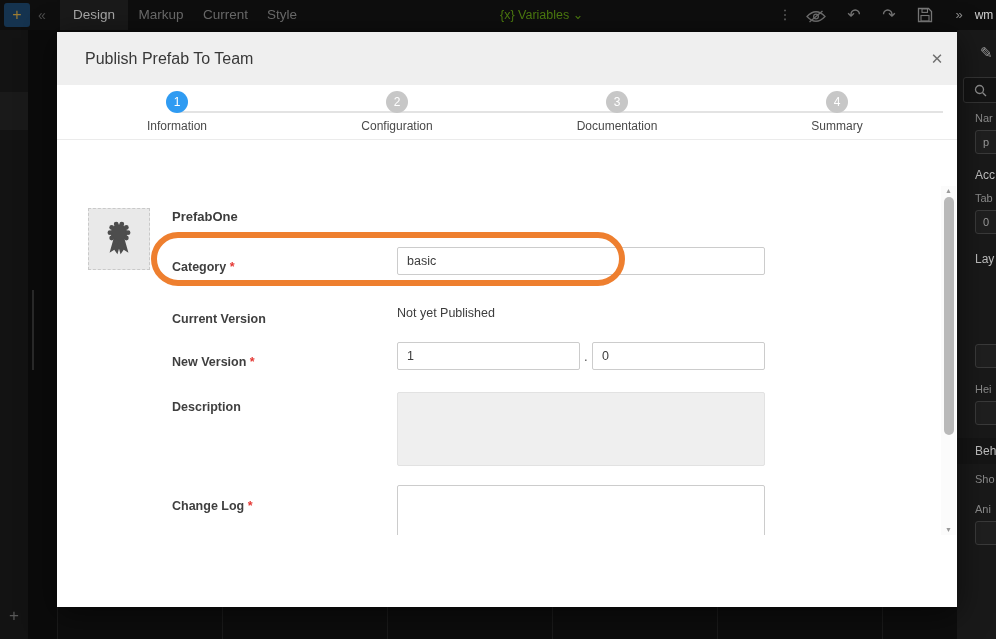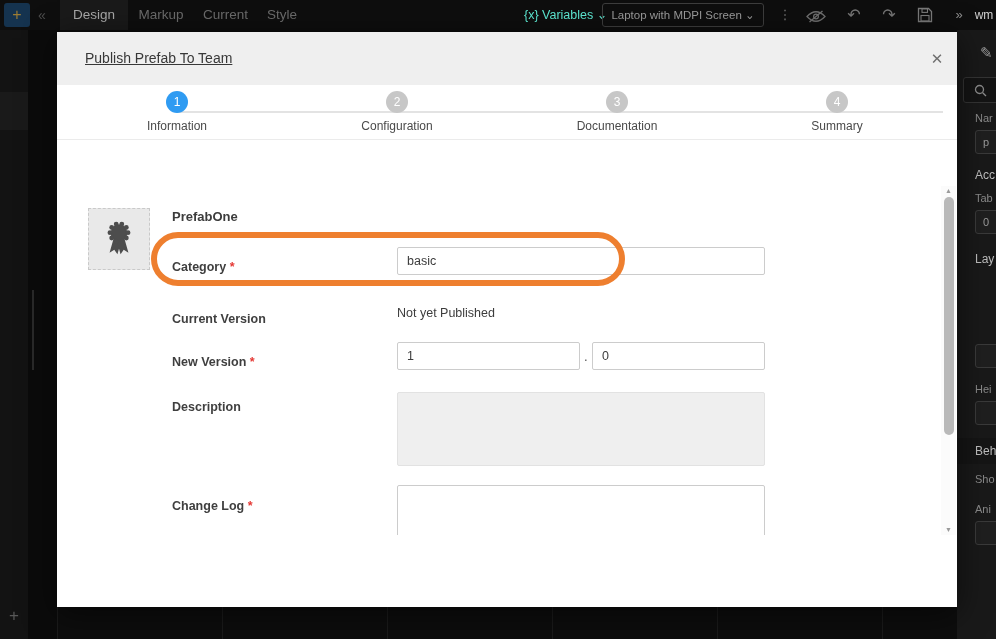--- a/index.html
+++ b/index.html
@@ -14,21 +14,21 @@
 
   
   .toolbar { left:0; top:0; width:996px; height:30px; background:#0e0e0e; }
   .plus-btn { left:4px; top:3px; width:26px; height:24px; background:#15334f;
     border-radius:3px; color:#9c7c33; font-size:16px; text-align:center; line-height:23px; }
   .collapse-btn { left:34px; top:0; width:16px; height:30px; color:#4d4d4d;
     font-size:14px; line-height:30px; text-align:center; }
   .tab-design-bg { left:60px; top:0; width:68px; height:30px; background:#1a1a1a; }
   .top-tab { top:0; height:30px; line-height:30px; font-size:13.5px; color:#6c6c6c; text-align:center; }
   .top-tab.active { color:#a9a9a9; }
-  .variables { left:500px; top:0; height:30px; line-height:30px; font-size:12.5px; color:#5eead4;margin-left:24px; }
+  .variables { left:500px; top:0; height:30px; line-height:30px; font-size:12.5px; color:#4d7c0f; }
   .device-dd { left:602px; top:3px; width:162px; height:24px; border:1px solid #3d3d3d;
     border-radius:3px; color:#9c9c9c; font-size:11.5px; line-height:22px; text-align:center; }
   .tb-icon { top:0; height:30px; line-height:30px; color:#767676; text-align:center; }
   .blue-underline { left:962px; top:31px; width:34px; height:3px; background:#1d4f79; }
 
   
   .rail1 { left:0; top:30px; width:28px; height:609px; background:#131313; }
   .rail2 { left:28px; top:30px; width:29px; height:609px; background:#0b0b0b; }
   .rail-block { background:#1a1a1a; }
   .rail-plus { left:0; top:574px; width:28px; height:24px; color:#585858;
@@ -47,21 +47,21 @@
   .rp-label { left:18px; font-size:11px; color:#8a8a8a; }
   .rp-section { left:18px; font-size:12px; color:#bdbdbd; }
   .rp-input { left:18px; width:96px; height:24px; background:#1f1f1f; border:1px solid #3a3a3a;
     border-radius:3px; color:#9a9a9a; font-size:11px; padding-left:7px; }
   .beh-band { left:0; top:408px; width:120px; height:26px; background:#151515; }
 
   
   .modal { left:57px; top:32px; width:900px; height:575px; background:#ffffff;
     box-shadow:0 6px 30px rgba(0,0,0,0.55); }
   .m-header { left:0; top:0; width:900px; height:53px; background:#efefef; }
-  .m-title { left:28px; top:0; height:53px; line-height:53px; font-size:14px; color:#383838;text-decoration:underline; }
+  .m-title { left:28px; top:0; height:53px; line-height:53px; font-size:16px; color:#383838; }
   .m-close { left:860px; top:0; width:40px; height:53px; line-height:53px; text-align:center;
     color:#6f6f6f; font-size:15px; cursor:pointer; }
 
   
   .m-steps { left:0; top:53px; width:900px; height:55px; border-bottom:1px solid #ebebeb; }
   .step-line { left:120px; top:26px; width:766px; height:2px; background:#e3e3e3; }
   .step { top:6px; width:120px; text-align:center; }
   .step-circle { position:relative; z-index:1; width:22px; height:22px; border-radius:50%;
     margin:0 auto; color:#fff; font-size:12px; line-height:22px; background:#c7c7c7; }
   .step.active .step-circle { background:#2f9bf2; }
@@ -113,24 +113,20 @@
   <div class="abs plus-btn">+</div>
   <div class="abs collapse-btn">«</div>
   <div class="abs tab-design-bg"></div>
   <div class="abs top-tab active" style="left:60px;width:68px;">Design</div>
   <div class="abs top-tab" style="left:130px;width:62px;">Markup</div>
   <div class="abs top-tab" style="left:198px;width:55px;">Current</div>
   <div class="abs top-tab" style="left:258px;width:48px;">Style</div>
 
   <div class="abs variables">
     <span>{x} Variables</span>
-    <span>⌄</span>
-  </div>
-  <div class="abs device-dd">
-    <span>Laptop with MDPI Screen</span>
     <span>⌄</span>
   </div>
   <div class="abs tb-icon" style="left:778px;width:14px;font-size:13px;">⋮</div>
   <div class="abs" style="left:806px;top:9px;">
     <svg width="20" height="13" viewBox="0 0 20 13">
       <path d="M1 6.5 Q10 -3 19 6.5 Q10 16 1 6.5 Z" fill="none" stroke="#6f6f6f" stroke-width="1.3"></path>
       <circle cx="10" cy="6.5" r="2.4" fill="none" stroke="#6f6f6f" stroke-width="1.2"></circle>
       <line x1="3.5" y1="12" x2="16.5" y2="1" stroke="#6f6f6f" stroke-width="1.4"></line>
     </svg>
   </div>

